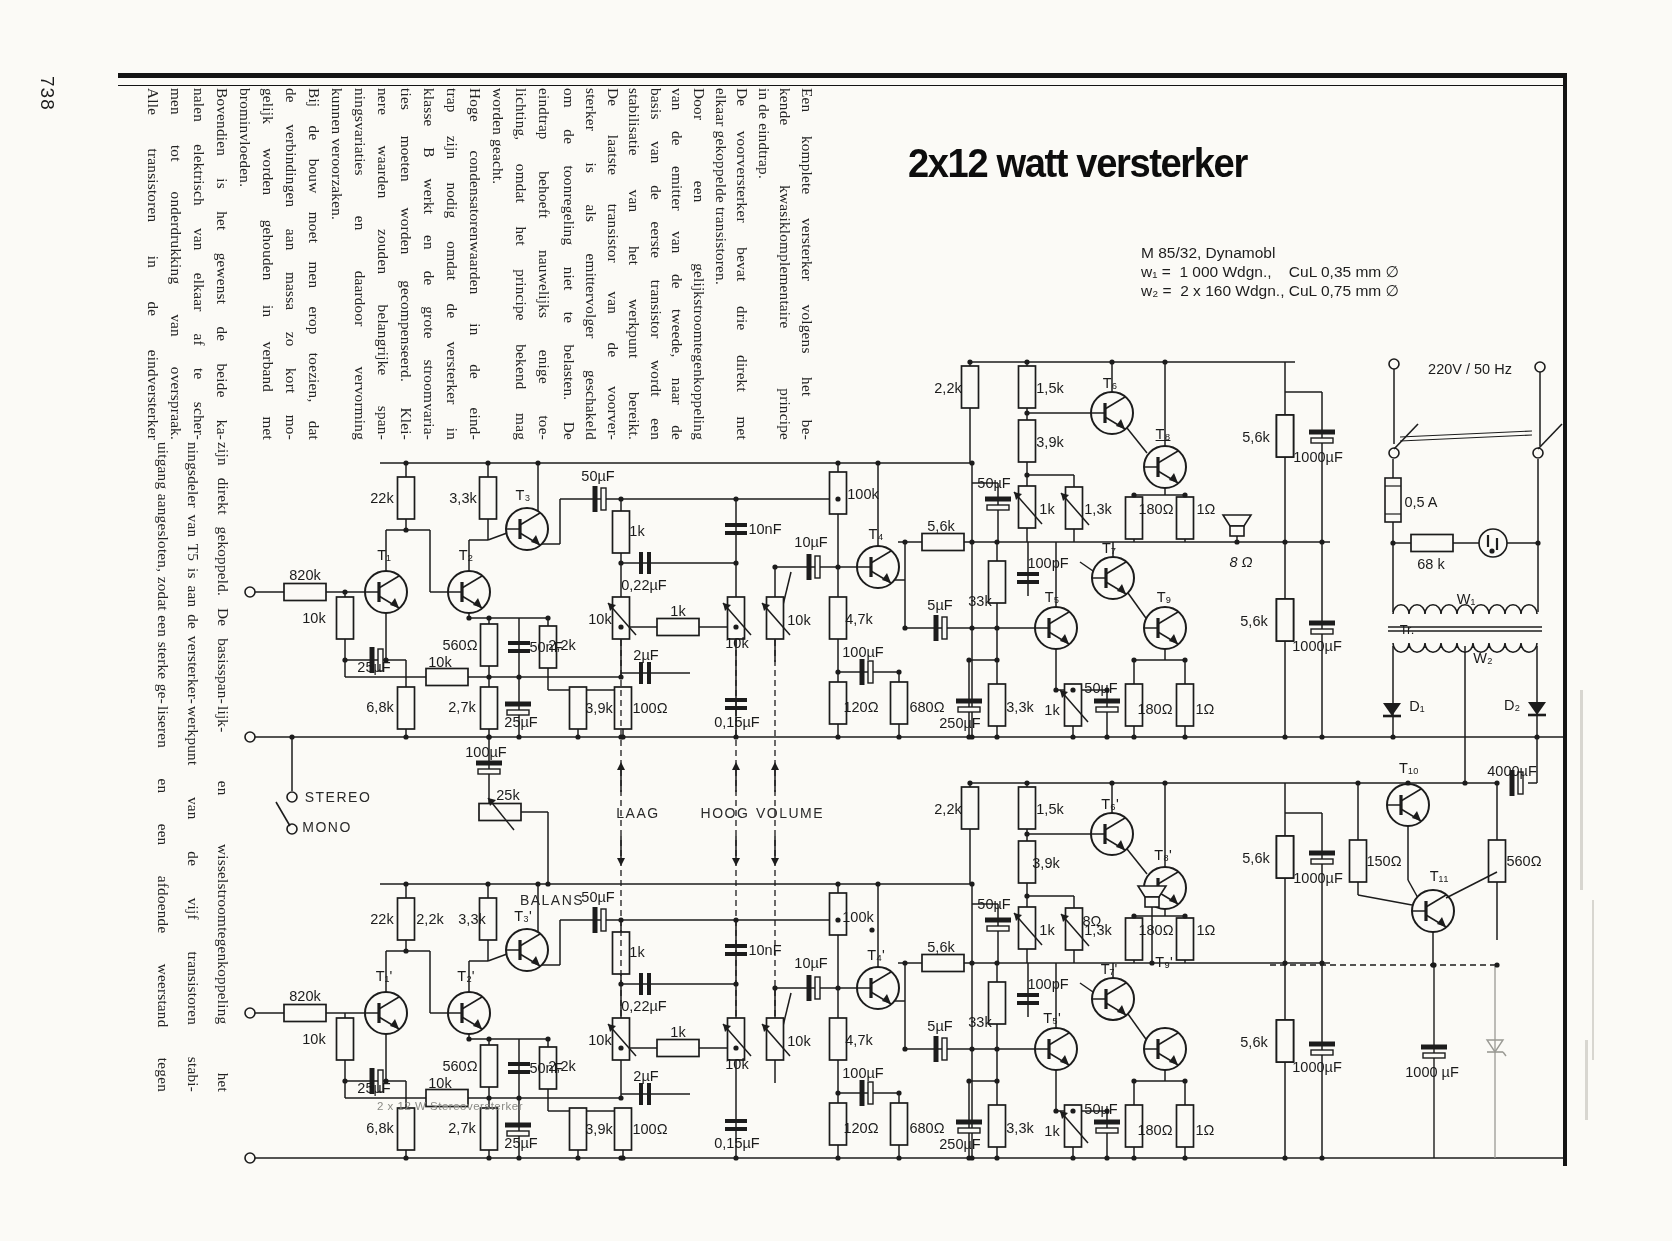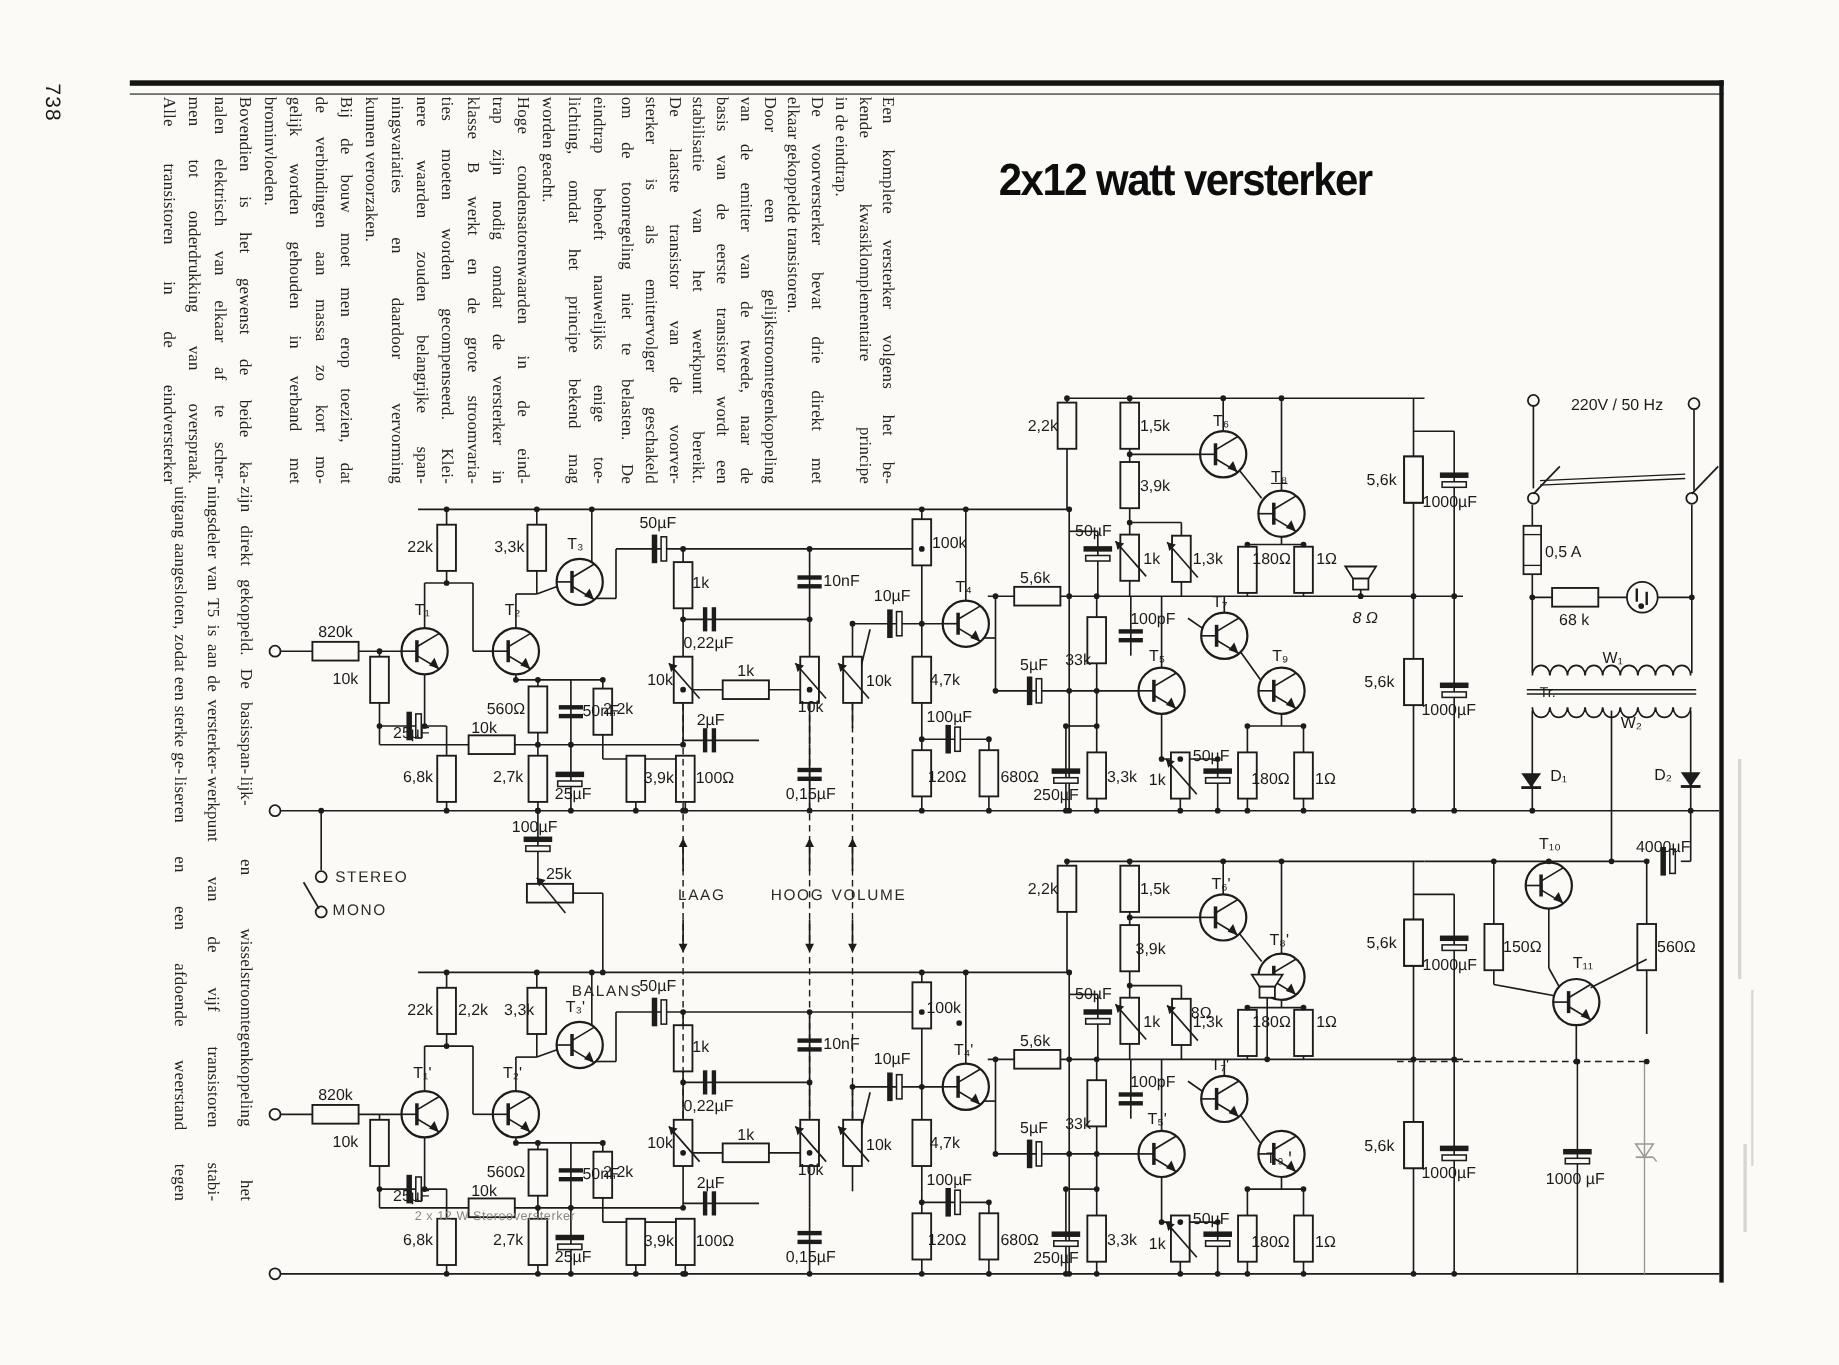--- a/index.html
+++ b/index.html
@@ -45,20 +45,23 @@
   <div class="rule" style="left:118px;top:73px;width:1449px;height:4.5px;"></div>
   <div class="rule" style="left:118px;top:85px;width:1449px;height:1.3px;"></div>
   <div class="rule" style="left:1563px;top:73px;width:3.5px;height:1093px;"></div>
 
   <div class="smudge" style="left:1580px;top:690px;width:3px;height:200px;"></div>
   <div class="smudge" style="left:1592px;top:900px;width:2px;height:160px;"></div>
   <div class="smudge" style="left:1585px;top:1040px;width:3px;height:80px;"></div>
 
   <div id="title">2x12 watt versterker</div>
 
+  <div id="tnote"><span>M 85/32, Dynamobl</span>
+<span>w₁ =  1 000 Wdgn.,    CuL 0,35 mm ∅</span>
+<span>w₂ =  2 x 160 Wdgn., CuL 0,75 mm ∅</span></div>
 
   <div class="vblock block-a" style="left:556px;top:88px;width:262px;height:352px;">
       <div class="tline just">Een komplete versterker volgens het be-</div>
       <div class="tline just">kende kwasiklomplementaire principe</div>
       <div class="tline flush">in de eindtrap.</div>
       <div class="tline just">De voorversterker bevat drie direkt met</div>
       <div class="tline flush">elkaar gekoppelde transistoren.</div>
       <div class="tline just">Door een  gelijkstroomtegenkoppeling</div>
       <div class="tline just">van de emitter van de tweede, naar de</div>
       <div class="tline just">basis van de eerste transistor wordt een</div>
@@ -932,21 +935,21 @@
       <div class="lbl" style="left: 1110px; top: 804px;">T₆'</div>
       <div class="lbl" style="left: 1163px; top: 855px;">T₈'</div>
       <div class="lbl" style="left: 994px; top: 904px;">50µF</div>
       <div class="lbl" style="left: 1047px; top: 930px;">1k</div>
       <div class="lbl" style="left: 1098px; top: 930px;">1,3k</div>
       <div class="lbl" style="left: 1156px; top: 930px;">180Ω</div>
       <div class="lbl" style="left: 1206px; top: 930px;">1Ω</div>
       <div class="lbl" style="left: 1092px; top: 921px;">8Ω</div>
       <div class="lbl" style="left: 1109px; top: 969px;">T₇'</div>
       <div class="lbl" style="left: 1052px; top: 1018px;">T₅'</div>
-      <div class="lbl" style="left: 1164px; top: 1054px; font-family: Liberation Mono, monospace;">T₉'</div>
+      <div class="lbl" style="left: 1164px; top: 962px;">T₉'</div>
       <div class="lbl" style="left: 1048px; top: 984px;">100pF</div>
       <div class="lbl" style="left: 1256px; top: 858px;">5,6k</div>
       <div class="lbl" style="left: 1318px; top: 878px;">1000µF</div>
       <div class="lbl" style="left: 1254px; top: 1042px;">5,6k</div>
       <div class="lbl" style="left: 1317px; top: 1067px;">1000µF</div>
     </div>
 
   <div id="caption">2 x 12 W Stereoversterker</div>
 </div>
 

